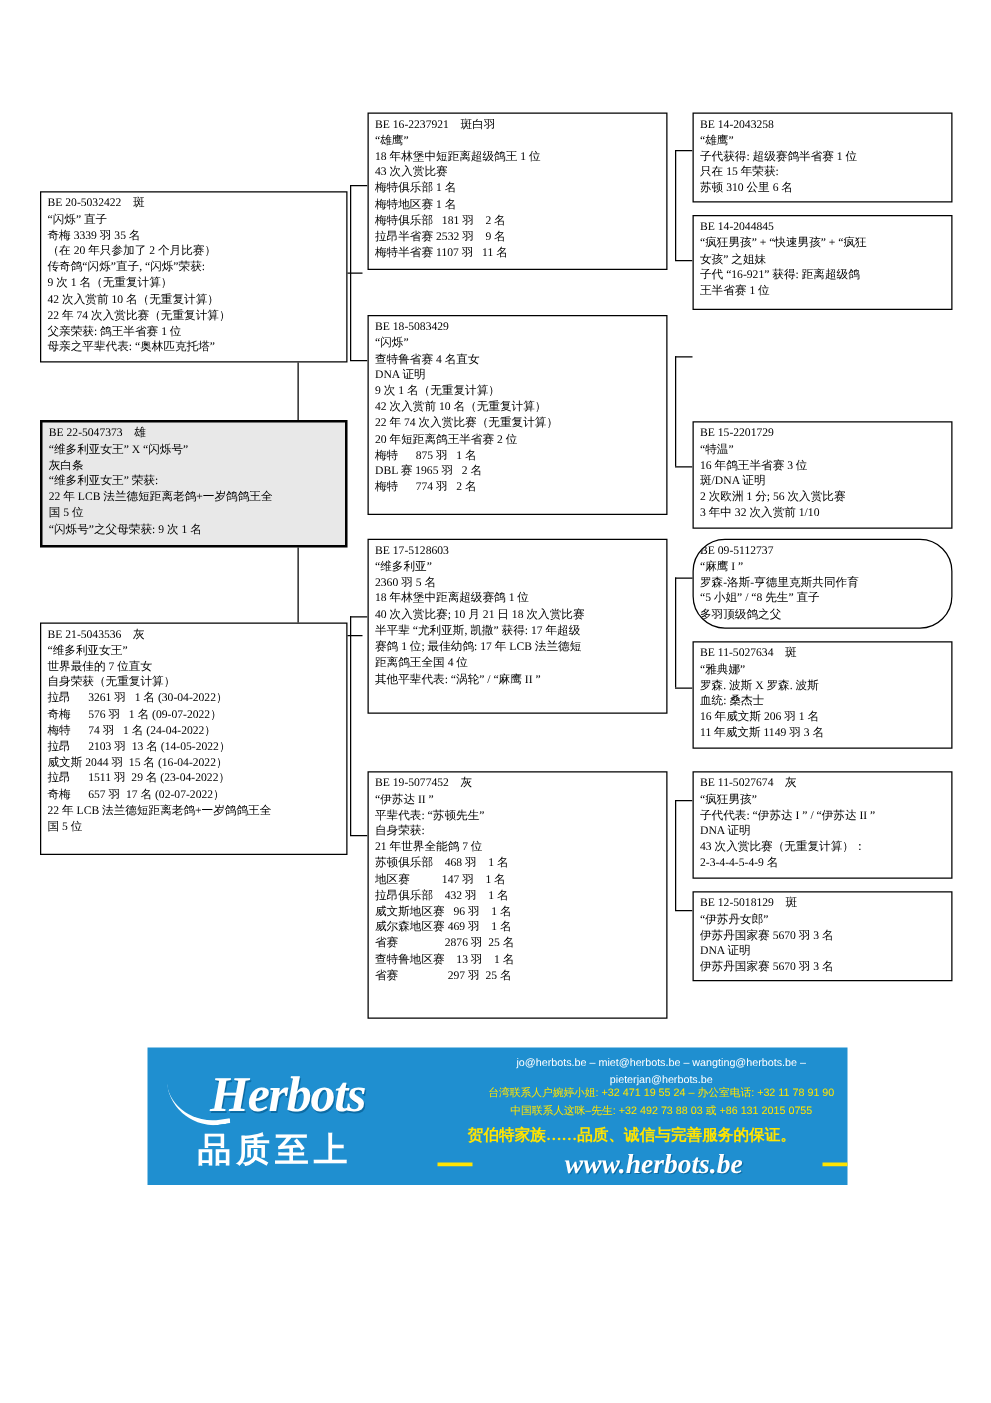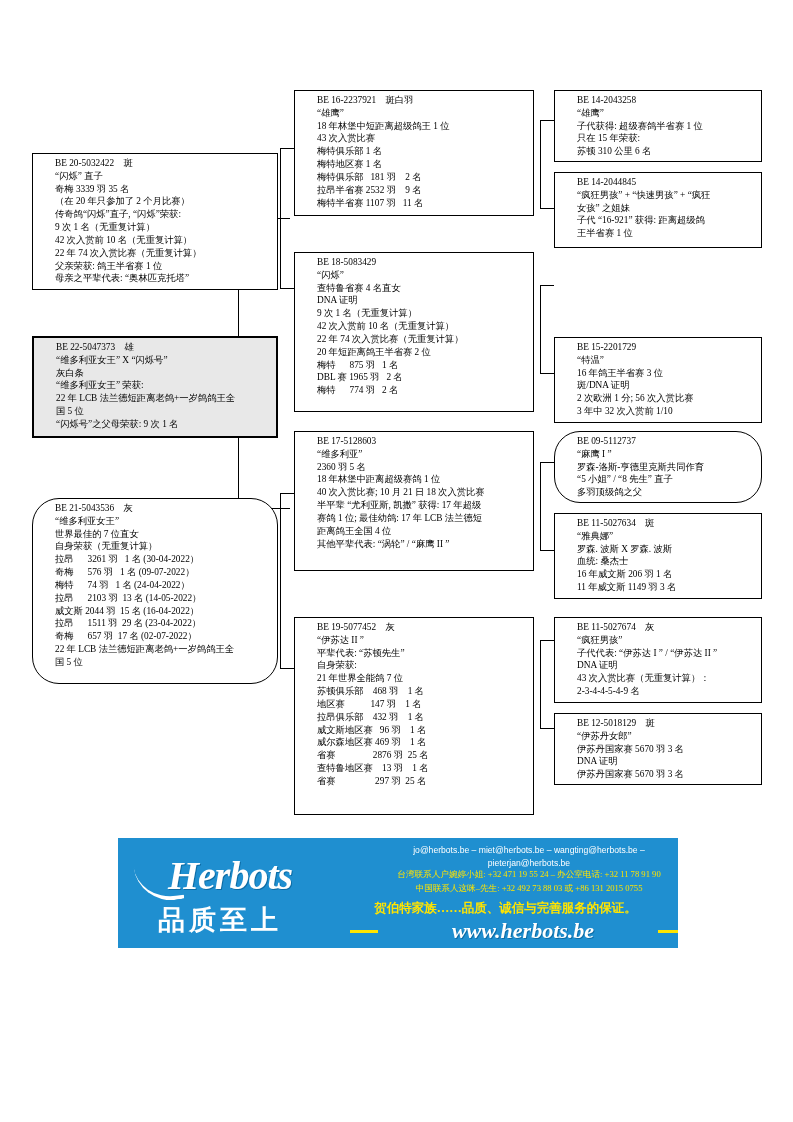--- a/index.html
+++ b/index.html
@@ -19,21 +19,21 @@
     position: absolute;
     left: 0; top: 0;
     width: 793px;
     height: 1122px;
   }
   .box {
     position: absolute;
     border: 1px solid #000000;
     background: #ffffff;
     box-sizing: border-box;
-    padding: 3px 5px 3px 22px;
+    padding: 3px 5px 3px 5px;
     font-size: 9.3px;
     line-height: 1.38;
     white-space: pre;
     overflow: hidden;
   }
   .box.shaded {
     background: #e8e8e8;
     border: 2px solid #000000;
   }
   .line {
@@ -103,21 +103,21 @@
     font-size: 8.6px;
     line-height: 1.5;
   }
   .banner-phones {
     position: absolute;
     left: 265px;
     top: 30px;
     width: 292px;
     text-align: center;
     color: #ffe400;
-    font-family: Liberation Serif, serif;
+    font-family: Liberation Sans, sans-serif;
     font-size: 8.6px;
     line-height: 1.6;
   }
   .banner-slogan {
     position: absolute;
     left: 215px;
     top: 62px;
     width: 345px;
     text-align: center;
     color: #ffe400;
@@ -193,21 +193,21 @@
 “闪烁” 直子
 奇梅 3339 羽 35 名
 （在 20 年只参加了 2 个月比赛）
 传奇鸽“闪烁”直子, “闪烁”荣获:
 9 次 1 名（无重复计算）
 42 次入赏前 10 名（无重复计算）
 22 年 74 次入赏比赛（无重复计算）
 父亲荣获: 鸽王半省赛 1 位
 母亲之平辈代表: “奥林匹克托塔”</div>
 
-  <div class="box" style="left:32px; top:498px; width:246px; height:186px;border-radius:27px;">BE 21-5043536    灰
+  <div class="box" style="left:32px; top:498px; width:246px; height:186px;">BE 21-5043536    灰
 “维多利亚女王”
 世界最佳的 7 位直女
 自身荣获（无重复计算）
 拉昂      3261 羽   1 名 (30-04-2022）
 奇梅      576 羽   1 名 (09-07-2022）
 梅特      74 羽   1 名 (24-04-2022）
 拉昂      2103 羽  13 名 (14-05-2022）
 威文斯 2044 羽  15 名 (16-04-2022）
 拉昂      1511 羽  29 名 (23-04-2022）
 奇梅      657 羽  17 名 (02-07-2022）

